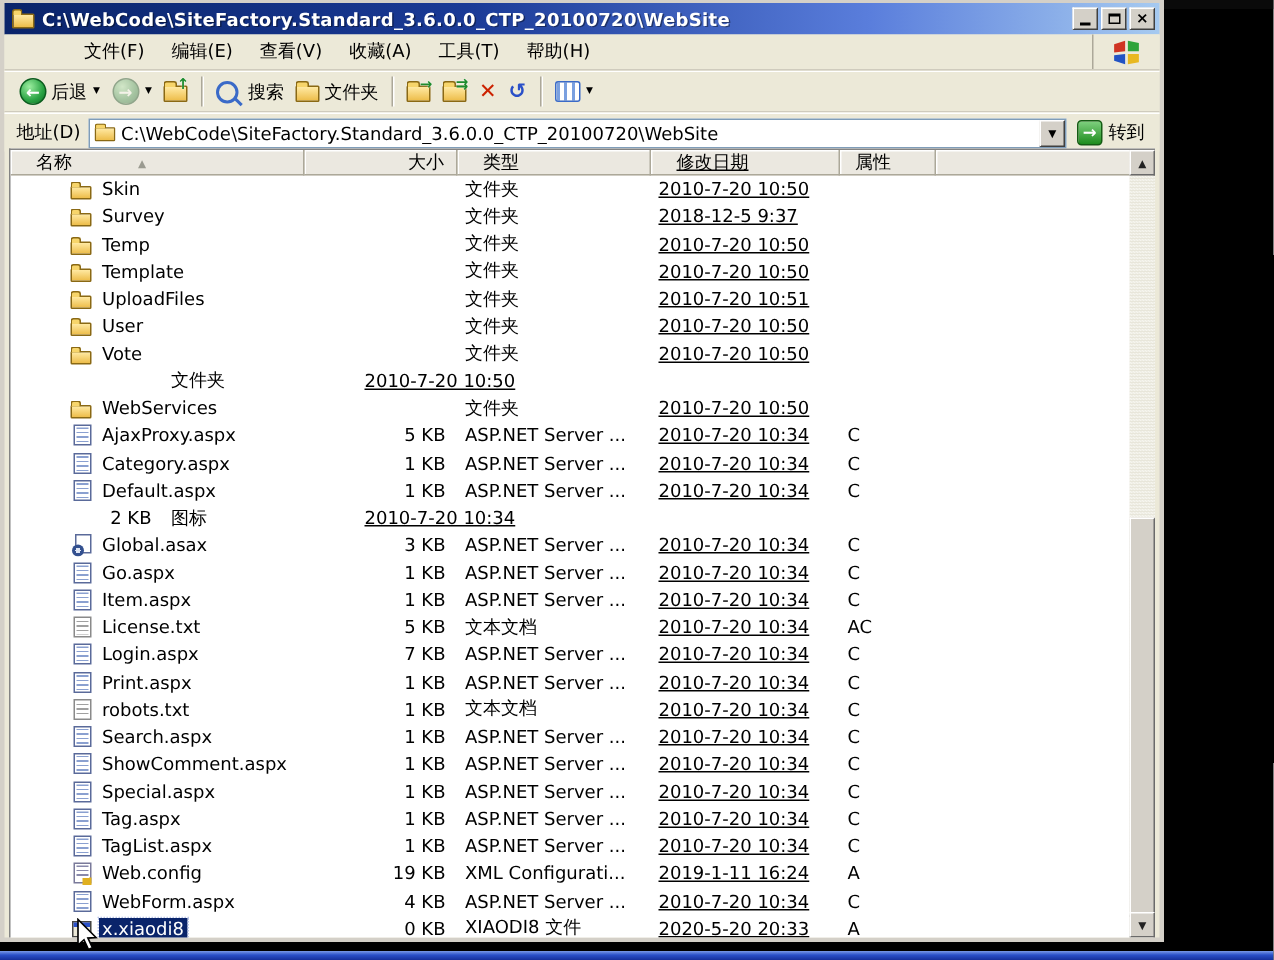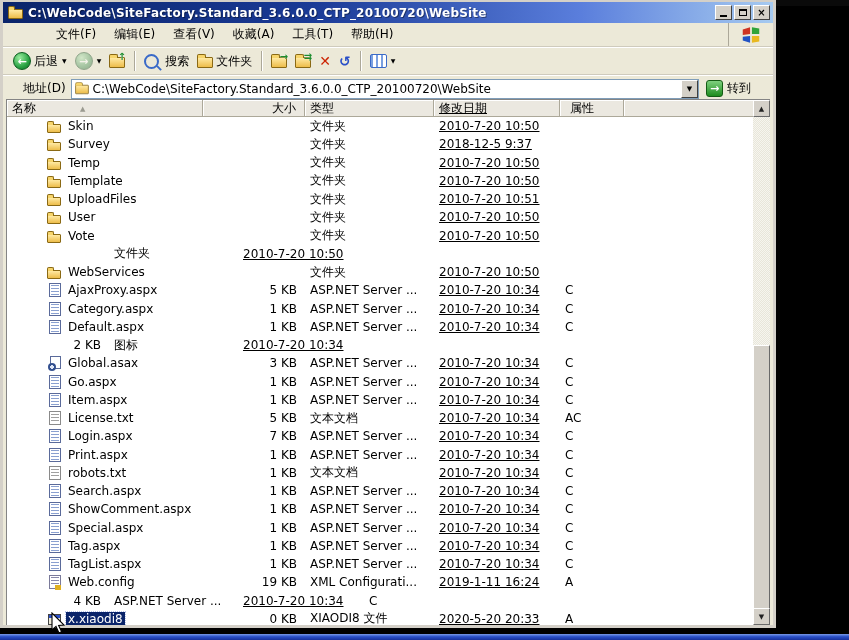--- a/index.html
+++ b/index.html
@@ -53,39 +53,39 @@
              text-shadow:0 0 1px #fff;}
   .magnifier{width:11px;height:11px;border:2px solid #3a6ac8;border-radius:50%;position:relative;margin:1px 3px 0 0;}
   .magnifier::after{content:"";position:absolute;width:2px;height:6px;background:#3a6ac8;
                     right:-3px;bottom:-4px;transform:rotate(-45deg);}
   .xdel{color:#cc2200;font-weight:bold;font-size:14px;line-height:1;}
   .undo{color:#2a50c8;font-weight:bold;font-size:14px;line-height:1;}
   .views{width:17px;height:14px;border:1px solid #3a6ac8;background:
          repeating-linear-gradient(90deg,#7aa0e0 0 2px,#fff 2px 5px);box-sizing:border-box;border-radius:2px;}
 
   .addressbar{height:25px;display:flex;align-items:center;background:#ece9d8;
-              border-top:1px solid #fff;padding:0 16px;gap:5px;}
+              border-top:1px solid #fff;padding:0 4px;gap:5px;}
   .addr-label{flex:none;padding-left:4px;}
   .combo{flex:1;height:20px;background:#fff;border:1px solid #7f9db9;display:flex;align-items:center;
          padding-left:2px;box-sizing:border-box;position:relative;}
   .combo .fold{transform:scale(.85);margin-top:1px;}
   .combo-text{margin-left:3px;white-space:nowrap;overflow:hidden;flex:1;}
   .combo-drop{width:17px;height:18px;background:#d4d0c8;border:1px solid;border-color:#fff #404040 #404040 #fff;
               box-sizing:border-box;display:flex;align-items:center;justify-content:center;font-size:7px;flex:none;}
   .gobtn{flex:none;display:flex;align-items:center;gap:4px;padding:1px 6px 1px 2px;}
   .goicon{width:17px;height:17px;border-radius:3px;border:1px solid #145c14;box-sizing:border-box;
           background:linear-gradient(#7ed07e,#1e8c1e);color:#fff;font-weight:bold;font-size:11px;
           display:flex;align-items:center;justify-content:center;line-height:1;}
 
   
   .listview{position:absolute;left:3px;right:3px;top:97px;bottom:0;background:#fff;
             border:1px solid #848484;border-right:none;border-bottom:none;overflow:hidden;}
   .hdr{display:flex;height:17px;background:#ebe8e0;width:824px;}
   .hcell{box-sizing:border-box;border-right:1px solid #aca899;border-bottom:1px solid #aca899;
-         box-shadow:inset 1px 1px 0 #fff;padding:1px 4px 0 5px;white-space:nowrap;overflow:hidden;
+         box-shadow:inset 1px 1px 0 #fff;padding:1px 4px 0 17px;white-space:nowrap;overflow:hidden;
          display:flex;align-items:center;}
   .sort{font-size:7px;color:#9a9a90;margin-left:44px;}
   .c-name{width:196px;}
   .c-size{width:102px;text-align:right;justify-content:flex-end;padding-right:8px;}
   .c-type{width:129px;}
   .c-date{width:126px;text-decoration:underline;}
   .c-attr{width:64px;padding-left:10px;}
   .c-fill{flex:1;}
   .rows{width:824px;}
   .row{display:flex;height:18.25px;align-items:center;}
@@ -511,20 +511,24 @@
     <span class="cell c-name namewrap">
       <span class="ficon i-config"></span>
       <span class="fname">Web.config</span>
     </span>
     <span class="cell c-size">19 KB</span>
     <span class="cell c-type">XML Configurati...</span>
     <span class="cell c-date">2019-1-11 16:24</span>
     <span class="cell c-attr">A</span>
   </div>
         <div class="row blue">
+    <span class="cell c-name namewrap">
+      <span class="ficon i-aspx"></span>
+      <span class="fname">WebForm.aspx</span>
+    </span>
     <span class="cell c-size">4 KB</span>
     <span class="cell c-type">ASP.NET Server ...</span>
     <span class="cell c-date">2010-7-20 10:34</span>
     <span class="cell c-attr">C</span>
   </div>
         <div class="row selected">
     <span class="cell c-name namewrap">
       <span class="ficon i-file"></span>
       <span class="fname">x.xiaodi8</span>
     </span>

